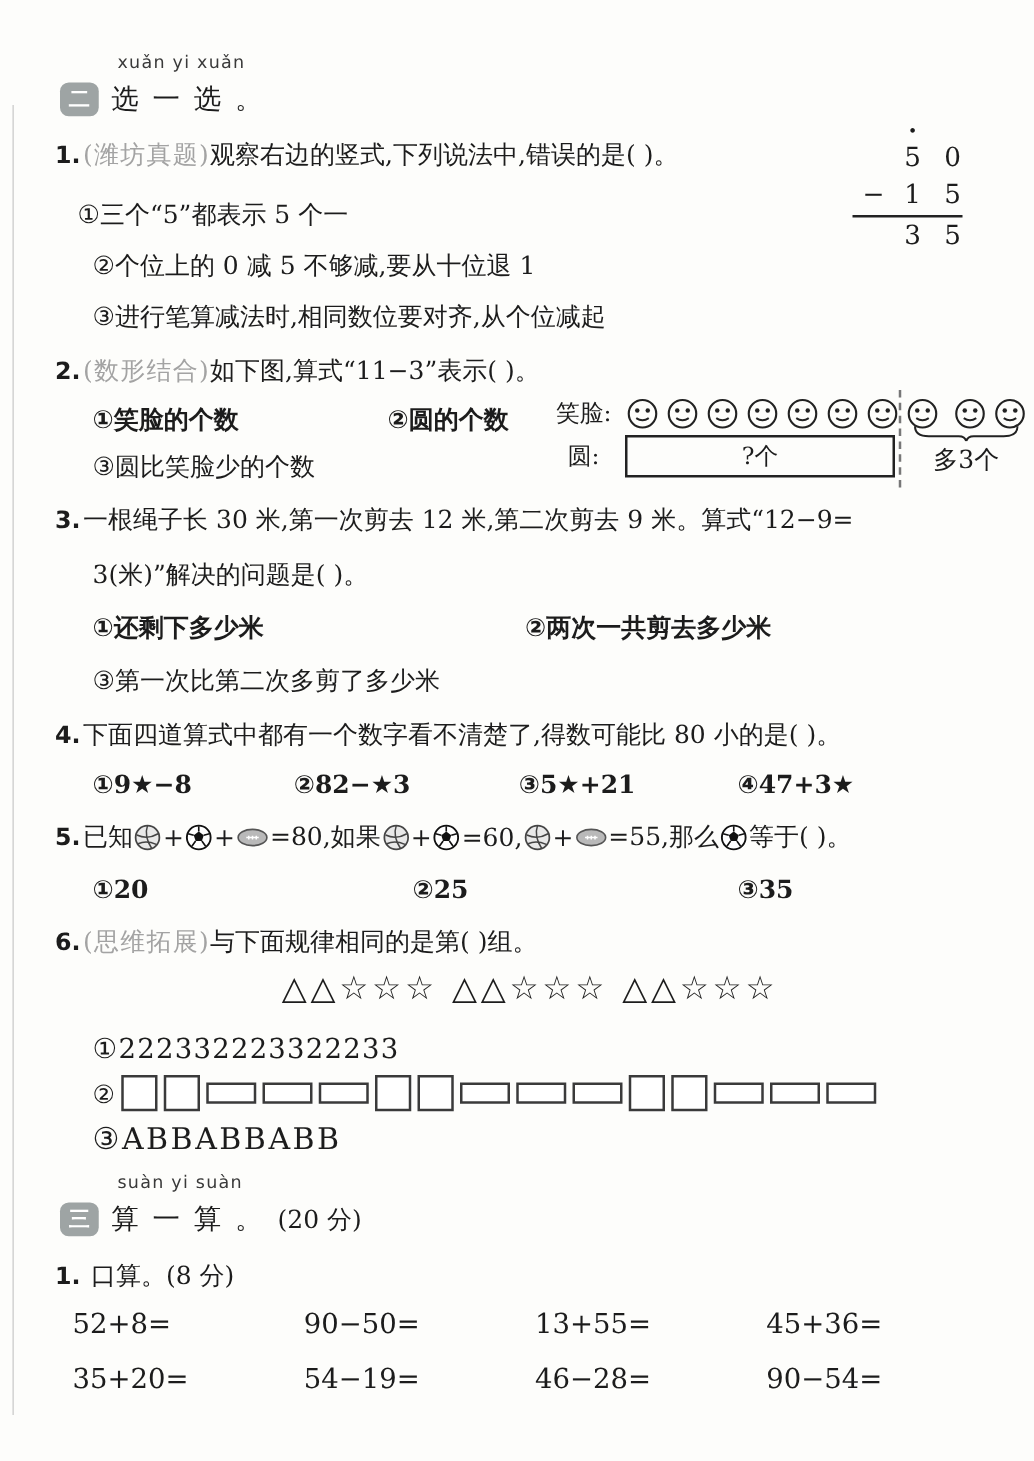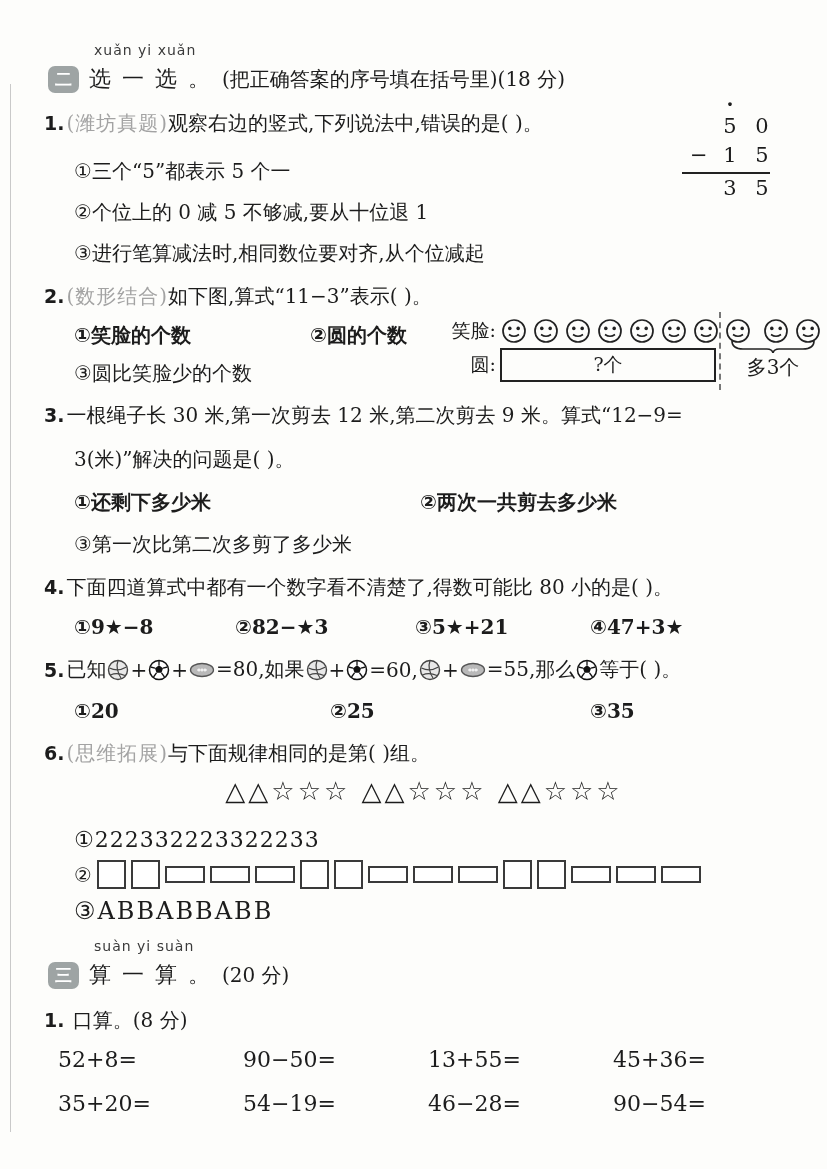--- a/index.html
+++ b/index.html
@@ -24,21 +24,21 @@
   
   .vcalc{font-size:21px;width:98px;}
   .vrow{display:flex;justify-content:flex-end;gap:16px;line-height:29px;position:relative;}
   .vd{width:16px;text-align:center;position:relative;}
   .vdot{position:absolute;top:-13px;left:50%;transform:translateX(-50%);font-size:20px;font-weight:bold;line-height:10px;}
   .vminus{width:16px;text-align:center;}
   .vline{border-top:2px solid #222;margin-top:2px;width:88px;margin-left:auto;}
   
   .diagram{width:350px;}
   .drow{display:flex;align-items:center;}
-  .dlabel{width:58px;font-size:19px;text-align:right;padding-right:4px;flex:none;white-space:nowrap;}
+  .dlabel{width:58px;font-size:19px;text-align:center;padding-right:4px;flex:none;white-space:nowrap;}
   .smilies{display:flex;gap:4px;align-items:center;}
   .dash-sep{position:absolute;left:281px;top:-6px;height:78px;border-left:2px dashed #777;}
   .qbox{width:212px;height:30px;border:2px solid #222;display:flex;align-items:center;justify-content:center;font-size:19px;flex:none;}
   .annot{display:flex;flex-direction:column;align-items:center;margin-left:14px;margin-top:-10px;}
   .annot-text{font-size:20px;margin-top:1px;}
   
   .shape-row{display:flex;align-items:center;gap:5px;}
   .shape-big{width:25px;height:25px;border:2px solid #3a3a3a;background:#fff;}
   .shape-flat{width:36px;height:13px;border:2px solid #3a3a3a;background:#fff;}
   .pattern-line{font-size:26px;text-align:center;width:760px;letter-spacing:3px;}
@@ -52,21 +52,20 @@
 </head>
 <body>
 
 <div class="page-edge"></div>
 
 <div class="abs pinyin" style="left:94px;top:42px">xuǎn yi xuǎn</div>
 
 <div class="abs sec-title" style="left:48px;top:64px">
   <span class="badge">二</span>
   <span class="sec-name">选 一 选 。</span>
-  <span class="sec-note">(把正确答案的序号填在括号里)(18 分)</span>
 </div>
 
 <div class="abs qline" style="left:44px;top:110px">
   <span class="qnum">1.</span><span class="qtag">(潍坊真题)</span><span>观察右边的竖式,下列说法中,错误的是(      )。</span>
 </div>
 
 <div class="abs vcalc" style="left:672px;top:112px">
   <div class="vrow">
     <span class="vd"><span class="vdot">·</span><span>5</span></span>
     <span class="vd">0</span>
@@ -76,21 +75,21 @@
     <span class="vd">1</span>
     <span class="vd">5</span>
   </div>
   <div class="vline"></div>
   <div class="vrow">
     <span class="vd">3</span>
     <span class="vd">5</span>
   </div>
 </div>
 
-<div class="abs opt" style="left:74px;top:158px">①三个“5”都表示 5 个一</div>
+<div class="abs opt" style="left:62px;top:158px">①三个“5”都表示 5 个一</div>
 <div class="abs opt" style="left:74px;top:199px">②个位上的 0 减 5 不够减,要从十位退 1</div>
 <div class="abs opt" style="left:74px;top:240px">③进行笔算减法时,相同数位要对齐,从个位减起</div>
 
 <div class="abs qline" style="left:44px;top:283px">
   <span class="qnum">2.</span><span class="qtag">(数形结合)</span><span>如下图,算式“11−3”表示(      )。</span>
 </div>
 <div class="abs optrow" style="left:74px;top:322px">
   <span style="width:236px">①笑脸的个数</span>
   <span>②圆的个数</span>
 </div>

